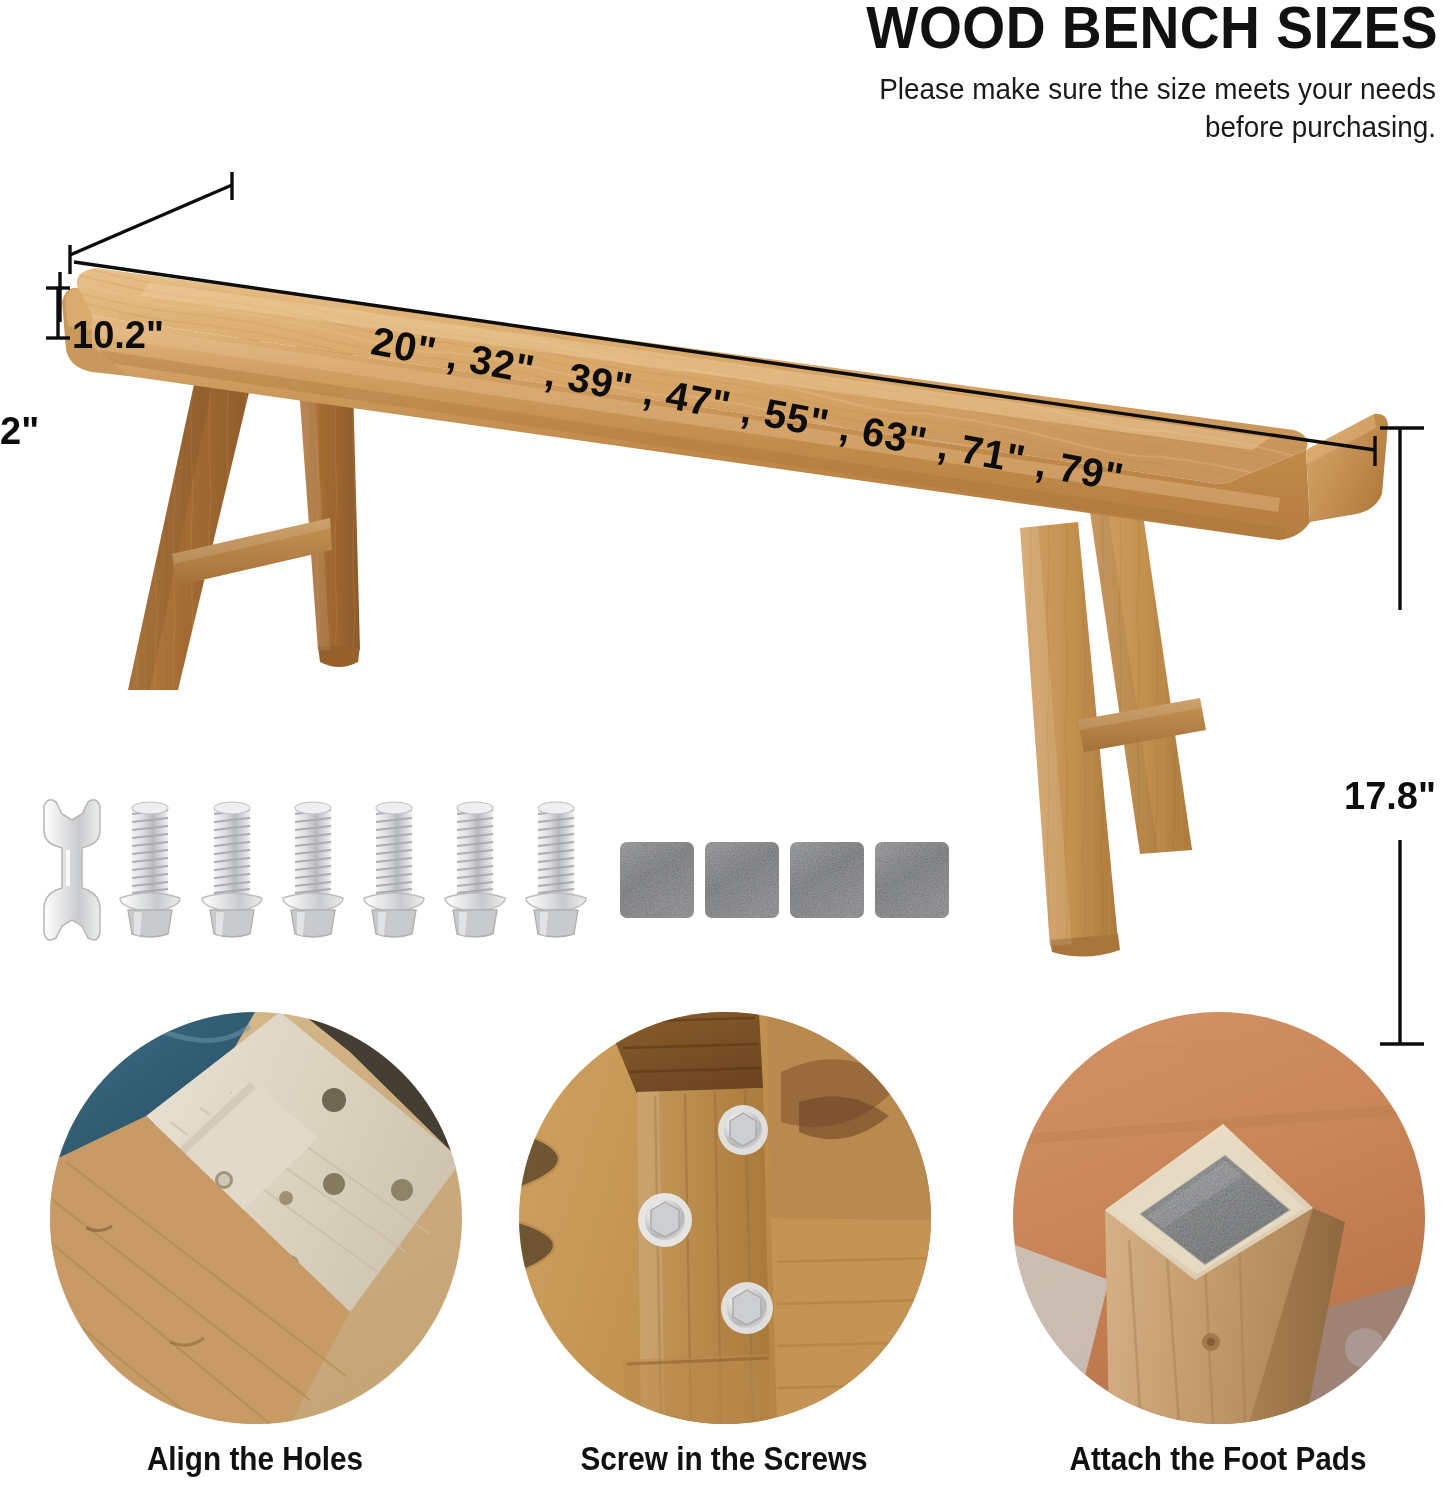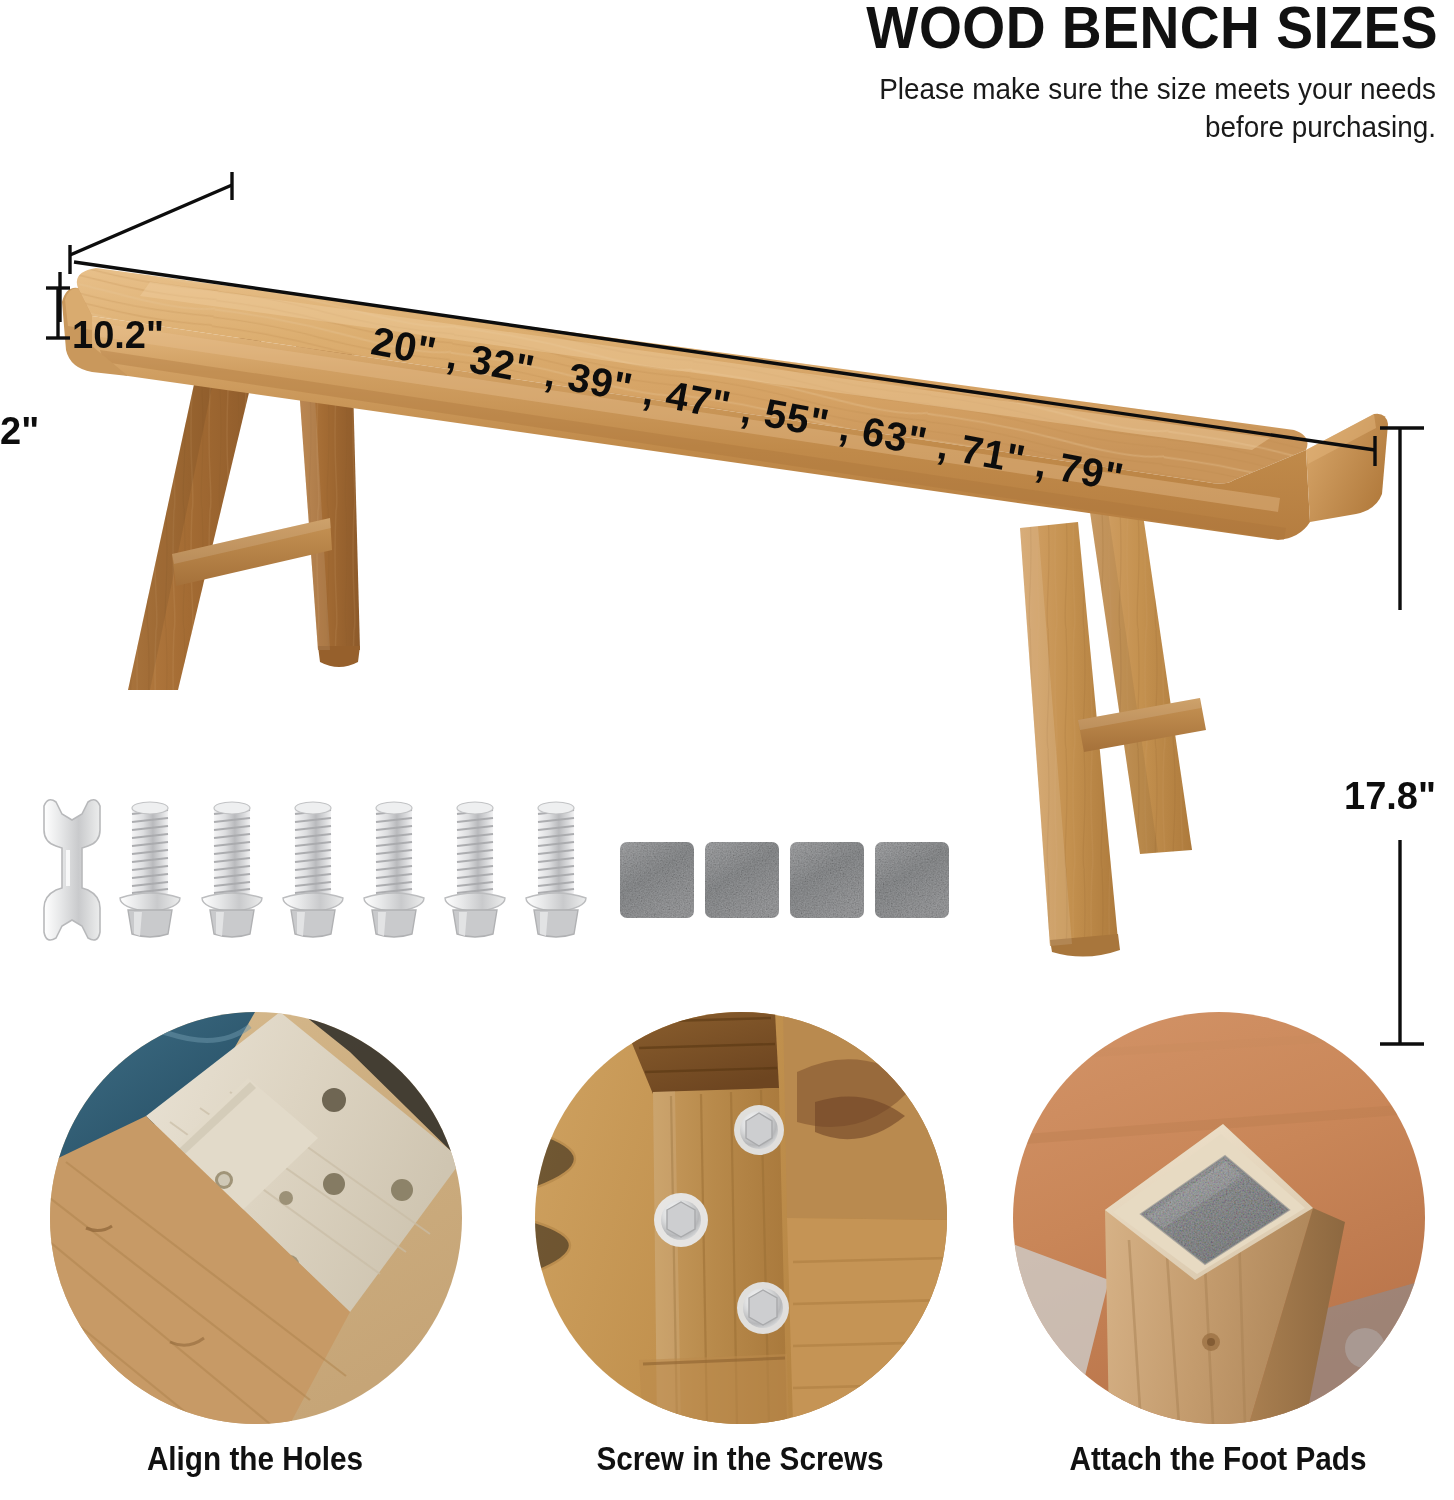--- a/index.html
+++ b/index.html
@@ -29,21 +29,21 @@
   #dim-height{left:1344px;top:625px;font-size:38px;}
   #dim-lengths{left:372px;top:168px;font-size:40px;letter-spacing:0.5px;
                transform:rotate(10.4deg);transform-origin:0 50%;}
 
   
   #hardware-row{position:absolute;left:0px;top:780px;width:1000px;height:190px;}
 
   
   #steps{position:absolute;left:0;top:1000px;width:1454px;height:500px;margin-left:20px;}
   .step{position:absolute;top:0;width:440px;height:500px;}
-  .step-1{left:15px;} .step-2{left:500px;} .step-3{left:978px;}
+  .step-1{left:15px;} .step-2{left:484px;} .step-3{left:978px;}
   .photo{position:absolute;left:15px;top:12px;width:412px;height:412px;
          border-radius:50%;overflow:hidden;}
   .photo svg{display:block;}
   .step-caption{position:absolute;left:0;top:440px;width:440px;text-align:center;
                 font-size:33px;font-weight:700;color:#111;
                 transform:scaleX(0.9);transform-origin:50% 50%;white-space:nowrap;}
 </style>
 </head>
 <body>
 

